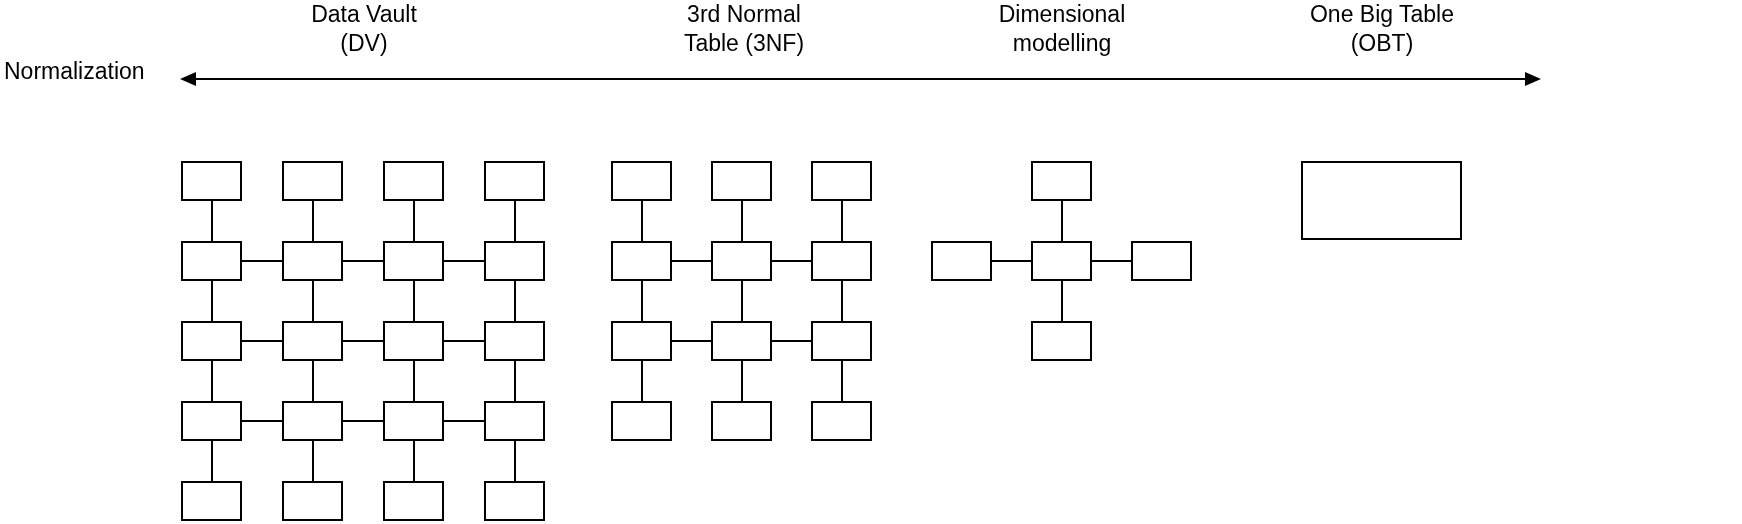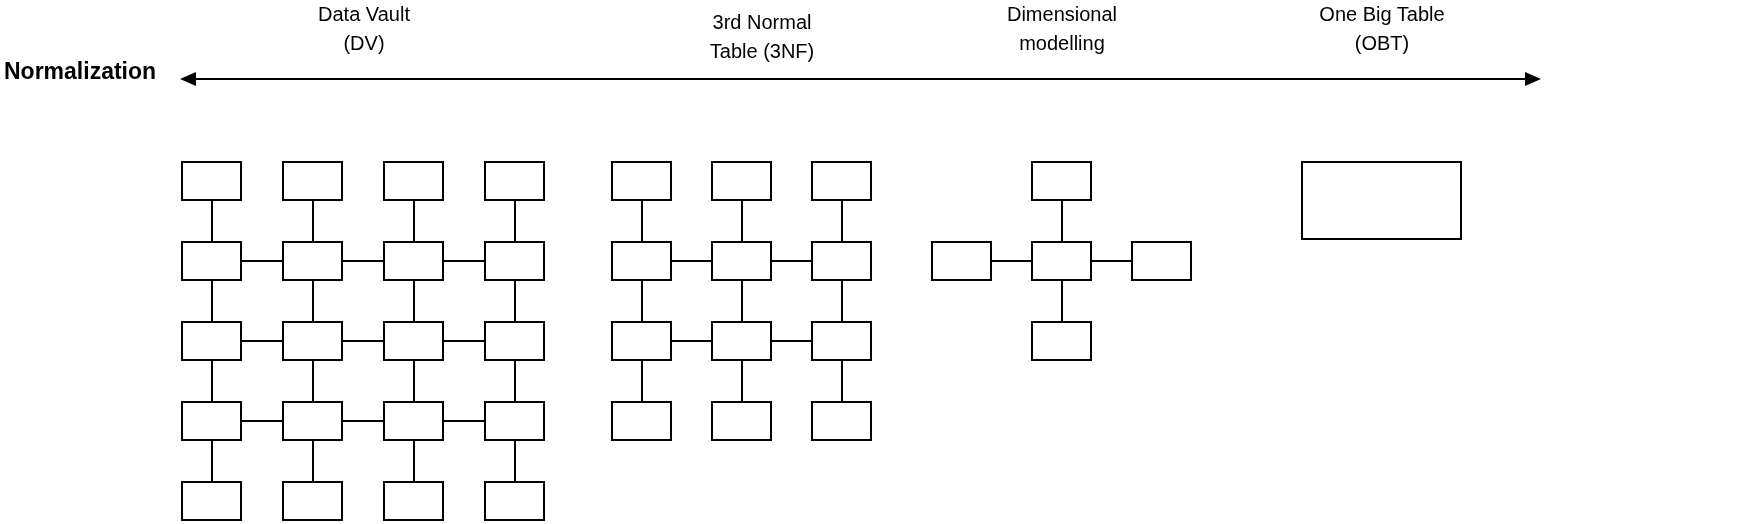--- a/index.html
+++ b/index.html
@@ -20,33 +20,33 @@
     height: 524px;
     background: #ffffff;
   }
   .side-label {
     position: absolute;
     top: 57px;
     font-size: 23px;
     line-height: 29px;
     white-space: nowrap;
   }
-  #normalization-label { left: 4px; font-weight: bold; }
+  #normalization-label { left: 4px; }
   #denormalization-label { right: 9px; }
   .section-label {
     position: absolute;
     top: 0;
     transform: translateX(-50%);
     text-align: center;
-    font-size: 20px;
+    font-size: 23px;
     line-height: 29px;
     white-space: nowrap;
   }
   #label-dv  { left: 364px; }
-  #label-3nf { left: 762px; margin-top: 8px; }
+  #label-3nf { left: 744px; }
   #label-dim { left: 1062px; }
   #label-obt { left: 1382px; }
   .arrow-line {
     position: absolute;
     left: 193px;
     top: 78px;
     width: 1335px;
     height: 2px;
     background: #000000;
   }

